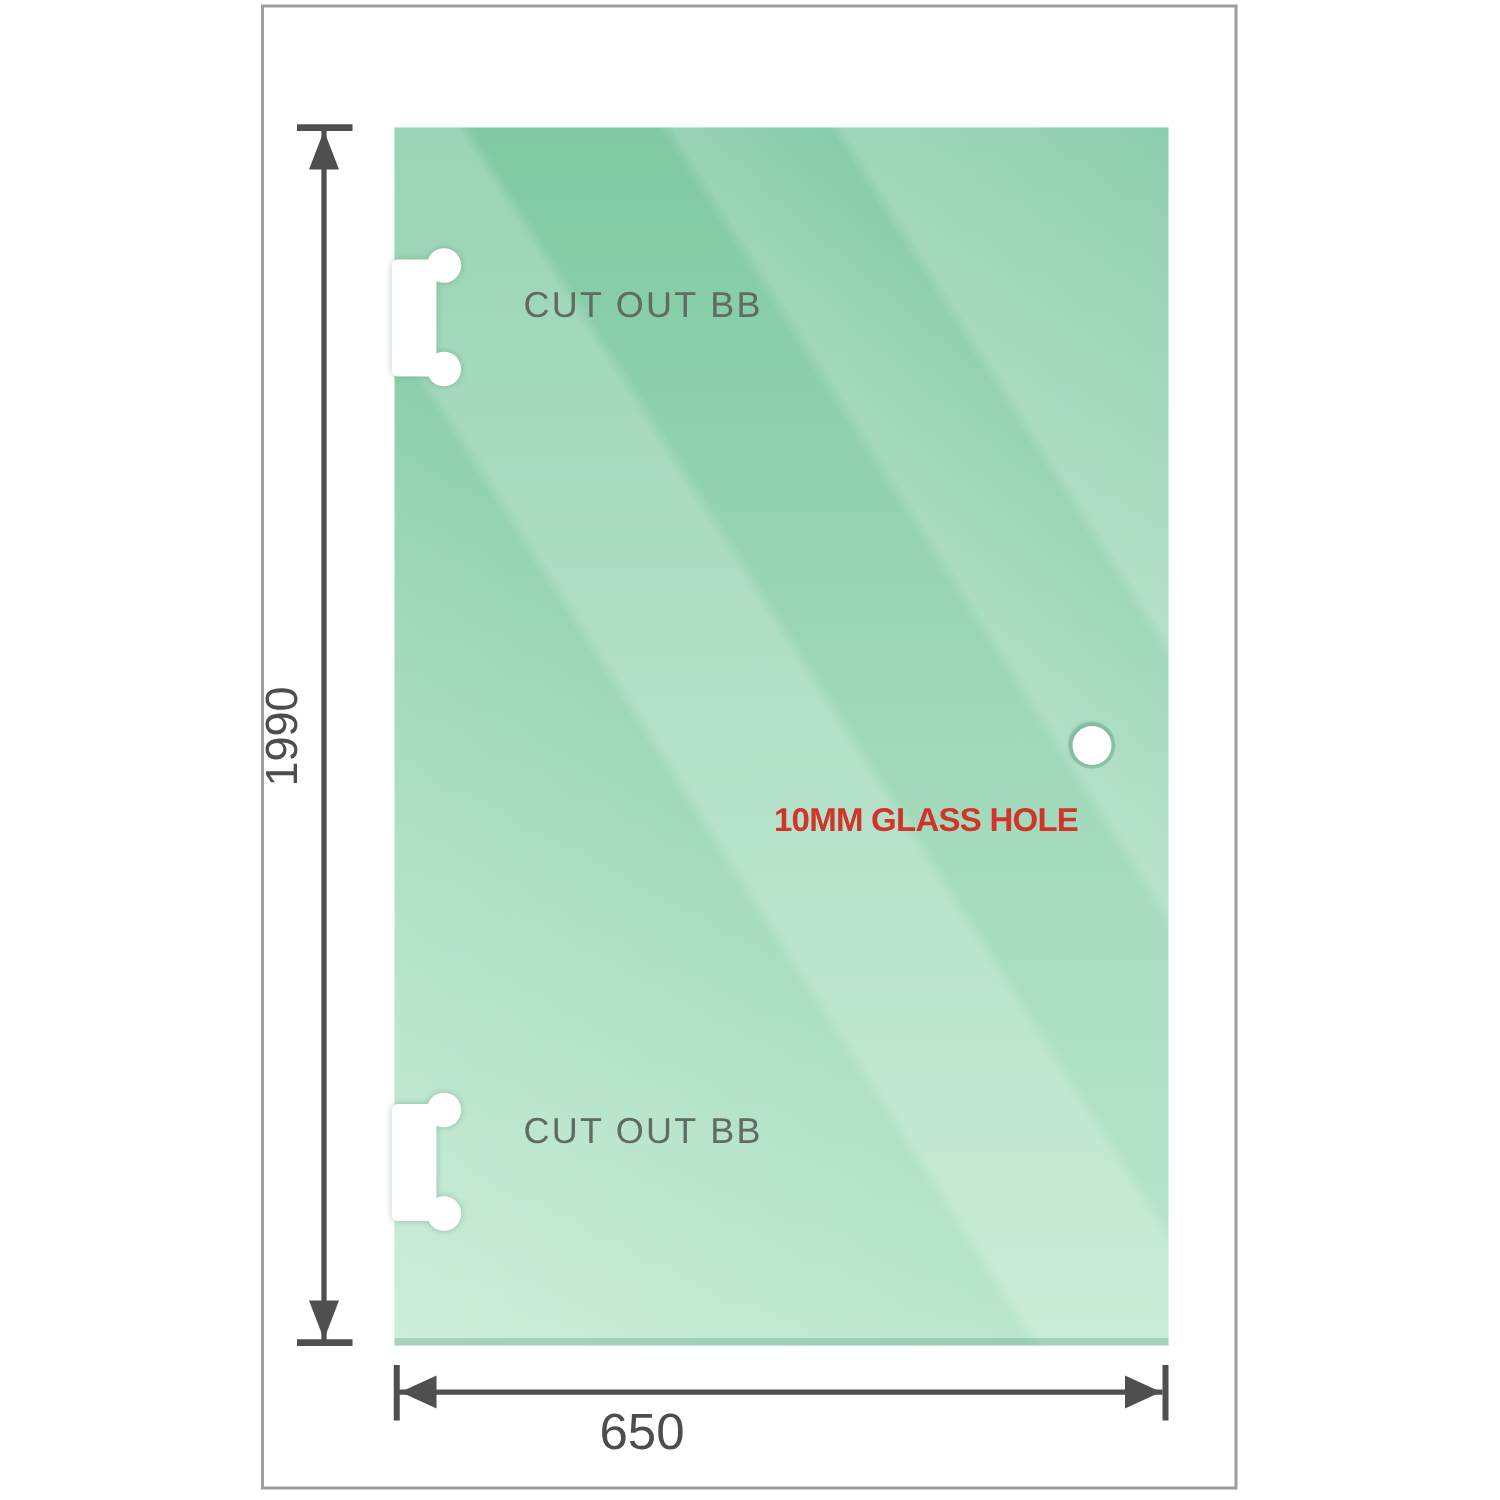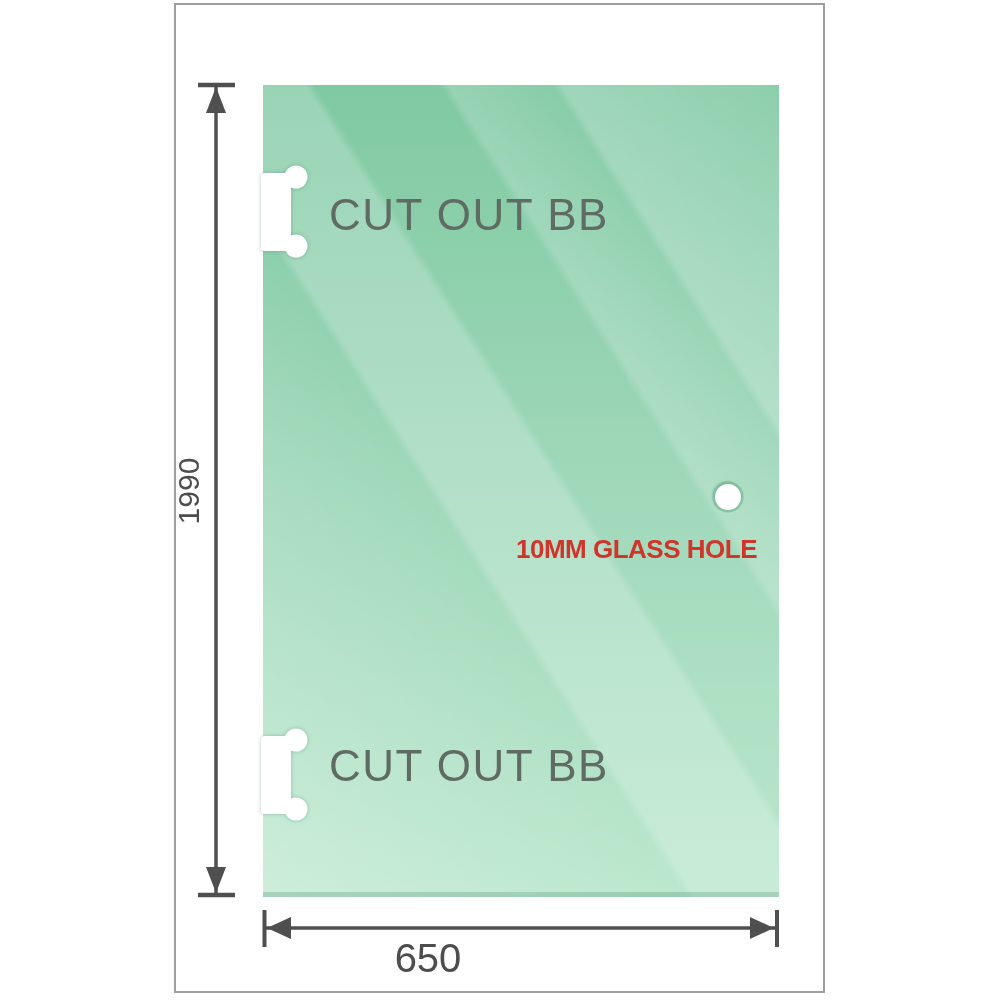--- a/index.html
+++ b/index.html
@@ -86,33 +86,33 @@
     top: 484px;
     width: 26px;
     height: 26px;
     border-radius: 50%;
     background: var(--cutout-fill, #ffffff);
     box-shadow: 0 0 0 2.5px rgba(120, 185, 150, 0.65),
                 -1px -1px 2px 2px rgba(90, 150, 120, 0.35);
   }
   .cutout-label {
     position: absolute;
-    left: 329px;
-    font-size: 44px;
+    left: 349px;
+    font-size: 24px;
     letter-spacing: 1.5px;
     color: var(--cutout-text, #5f6b63);
     white-space: nowrap;
   }
   .cutout-label.top    { top: 190px; }
   .cutout-label.bottom { top: 741px; }
   .hole-label {
     position: absolute;
     left: 516px;
     top: 534px;
-    font-size: 26px;
+    font-size: 22px;
     font-weight: 700;
     letter-spacing: -0.5px;
     color: var(--hole-text, #d0342a);
     white-space: nowrap;
   }
   
   .dims {
     position: absolute;
     left: 0; top: 0;
     width: 1000px;
@@ -133,21 +133,21 @@
     width: 140px;
     height: 32px;
     line-height: 32px;
     font-size: 30px;
     transform: rotate(-90deg);
   }
   .dim-label.width {
     left: 378px;
     top: 936px;
     width: 100px;
-    font-size: 40px;
+    font-size: 34px;
   }
 </style>
 </head>
 <body>
 
 <div class="canvas">
   <div class="frame"></div>
 
 
   <div class="glass"></div>

